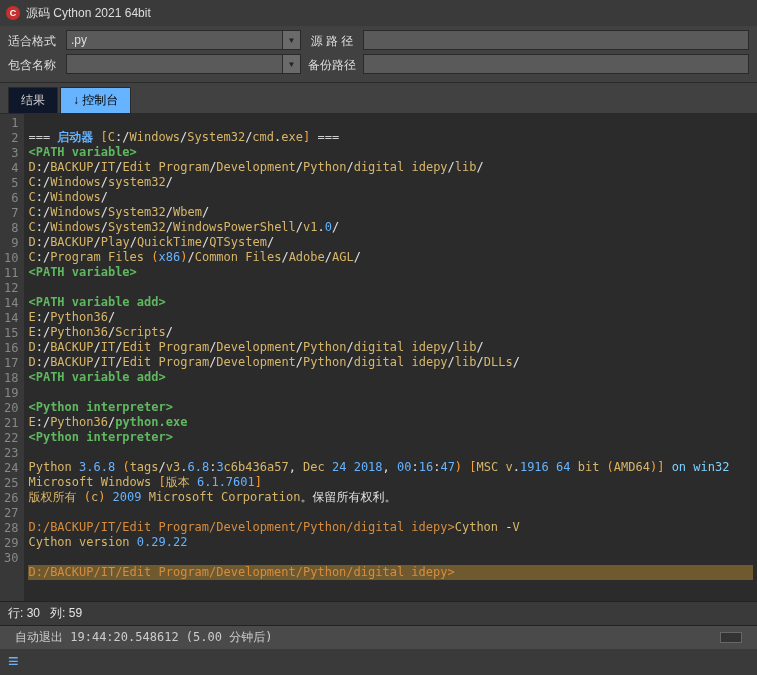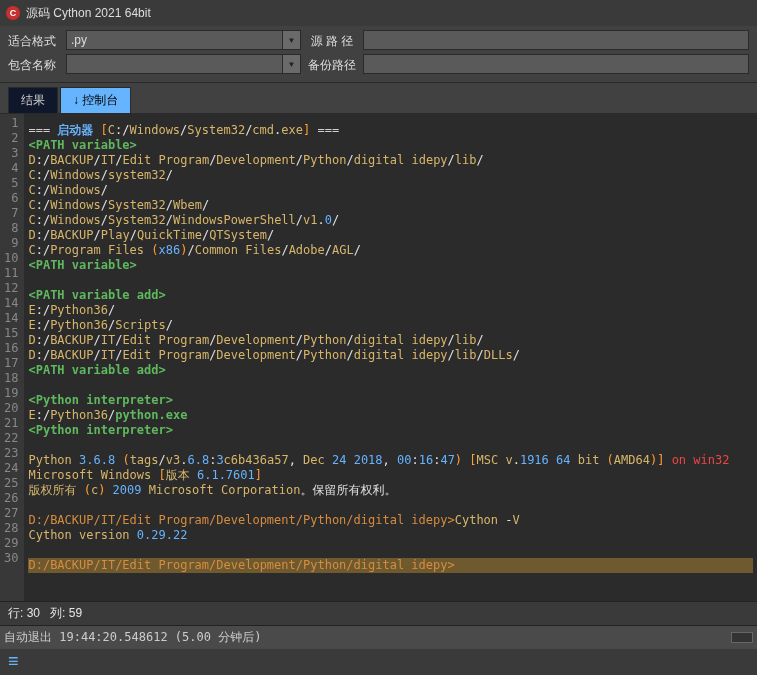--- a/index.html
+++ b/index.html
@@ -14,34 +14,34 @@
 .combo input { flex:1; height:20px; background:#5a5a5a; border:1px solid #2a2a2a; color:#ddd; padding:0 4px; font-size:12px; }
 .combo .drop { width:18px; height:20px; background:#6a6a6a; border:1px solid #2a2a2a; border-left:none; display:flex; align-items:center; justify-content:center; color:#222; font-size:8px; }
 .row .lbl2 { min-width:50px; text-align:center; }
 .row .txt { flex:1; height:20px; background:#5a5a5a; border:1px solid #2a2a2a; }
 .tabs { display:flex; background:#414141; padding:4px 8px 0 8px; border-top:1px solid #2a2a2a; border-bottom:1px solid #2a2a2a; gap:2px; }
 .tab { padding:4px 12px; background:#0f172a; color:#ccc; border:1px solid #2a2a2a; border-bottom:none; cursor:pointer; }
 .tab.active { background:#66b3ff; color:#000; }
 .editor { display:flex; background:#2b2b2b; height:487px; font-family:Consolas, monospace; font-size:12px; line-height:15px; overflow:hidden; }
 .gutter { background:#383838; color:#888; text-align:right; padding:2px 6px 2px 4px; user-select:none; }
 .gutter div { height:15px; }
-.code { flex:1; padding:9px 4px; white-space:pre; color:#d0d0d0; }
+.code { flex:1; padding:16px 4px; white-space:pre; color:#d0d0d0; }
 .code div { height:15px; }
 .hl-line { background:#6e5a2e; }
 .k-eq { color:#d0d0d0; }
 .k-bold { color:#66b3ff; font-weight:bold; }
 .k-bracket { color:#ffa030; }
 .k-green { color:#5fb85f;font-weight:bold; }
 .k-yellow { color:#d7b66a; }
 .k-orange { color:#d68c3f; }
 .k-num { color:#66b3ff; }
 .k-white { color:#e0e0e0; }
-.k-gray { color:#ef4444; }
+.k-gray { color:#7dd3fc; }
 .status { padding:3px 8px; background:#3a3a3a; color:#e5e5e5; border-top:1px solid #222;}
-.auto { padding:3px 4px; background:#4a4a4a; color:#ccc; border-top:1px solid #222; font-family:Consolas, monospace; font-size:12px; display:flex; justify-content:space-between; align-items:center;}
+.auto { padding:3px 15px; background:#4a4a4a; color:#ccc; border-top:1px solid #222; font-family:Consolas, monospace; font-size:12px; display:flex; justify-content:space-between; align-items:center;}
 .auto .bar { width:22px; height:11px; background:#333; border:1px solid #666;}
 .ham { padding:2px 8px; background:#3a3a3a; color:#66b3ff; font-size:18px; line-height:20px;}
 </style>
 </head>
 <body>
 
 <div class="titlebar">
   <span class="icon">C</span>
   <span class="title">源码 Cython 2021 64bit</span>
 </div>

